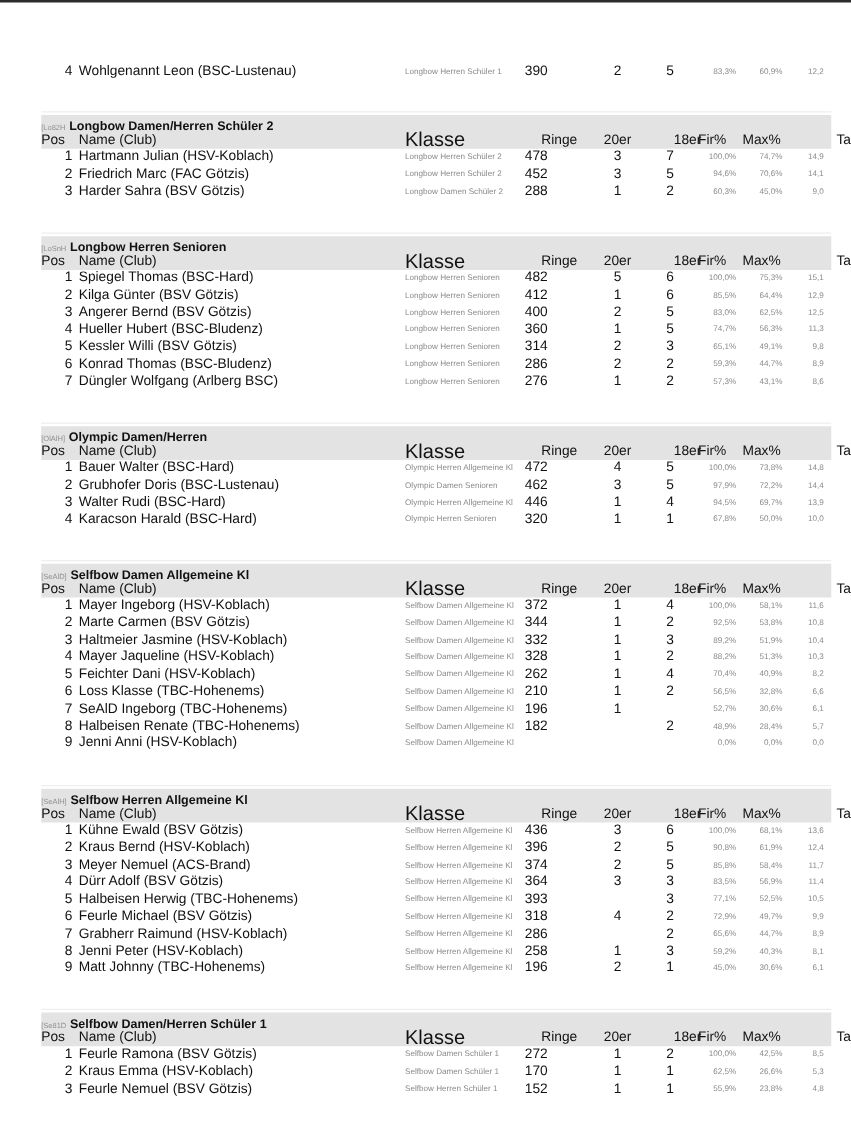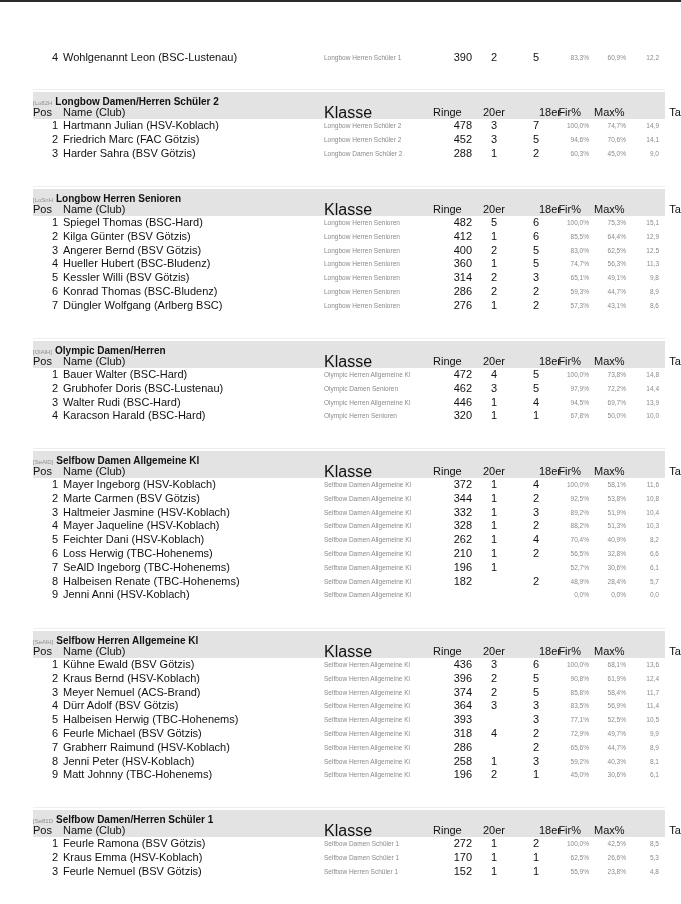--- a/index.html
+++ b/index.html
@@ -5,21 +5,21 @@
   html, body { margin: 0; padding: 0; background: #ffffff; }
   body { width: 681px; height: 904px; overflow: hidden; position: relative;
          font-family: "Liberation Sans", sans-serif; color: #111; }
   .topbar { position: absolute; left: 0; top: 0; width: 681px; height: 2px; background: #2b2b2b; }
   .page { position: absolute; left: 33px; top: 0; width: 632px; }
   .row { position: relative; height: 13.8px; font-size: 11px; line-height: 13.8px; white-space: nowrap; }
   .c { position: absolute; top: 0; }
   .pos { left: 0; width: 25px; text-align: right; }
   .name { left: 30px; }
   .klasse { left: 291px; font-size: 6.5px; color: #8a8a8a; }
-  .ringe { left: 395px; width: 44px; text-align: right; }
+  .ringe { left: 374px; width: 44px; text-align: center; }
   .z20 { left: 455px; width: 12px; text-align: center; }
   .z18 { left: 497px; width: 12px; text-align: center; }
   .fir { left: 520px; width: 36px; text-align: right; font-size: 6.5px; color: #8a8a8a; }
   .max { left: 560px; width: 33px; text-align: right; font-size: 6.5px; color: #8a8a8a; }
   .tar { left: 598px; width: 28px; text-align: right; font-size: 6.5px; color: #8a8a8a; }
   .section { position: absolute; left: 0; width: 632px; }
   .sec-head { background: #e3e3e3; height: 27px; position: relative; }
   .sec-title { position: absolute; left: 0; top: 1px; height: 14px; line-height: 14px; white-space: nowrap; }
   .sec-code { font-size: 6px; color: #8f8f8f; margin-right: 3px; }
   .sec-name { font-size: 10px; font-weight: bold; }
@@ -322,21 +322,21 @@
     <span class="c klasse">Selfbow Damen Allgemeine Kl</span>
     <span class="c ringe">262</span>
     <span class="c z20">1</span>
     <span class="c z18">4</span>
     <span class="c fir">70,4%</span>
     <span class="c max">40,9%</span>
     <span class="c tar">8,2</span>
   </div>
       <div class="row" style="position: absolute; left: 0px; width: 632px; top: 96px;">
     <span class="c pos">6</span>
-    <span class="c name">Loss Herwig  (TBC-Hohenems)</span>
+    <span class="c name">Loss Klasse  (TBC-Hohenems)</span>
     <span class="c klasse">Selfbow Damen Allgemeine Kl</span>
     <span class="c ringe">210</span>
     <span class="c z20">1</span>
     <span class="c z18">2</span>
     <span class="c fir">56,5%</span>
     <span class="c max">32,8%</span>
     <span class="c tar">6,6</span>
   </div>
       <div class="row" style="position: absolute; left: 0px; width: 632px; top: 109.8px;">
     <span class="c pos">7</span>

